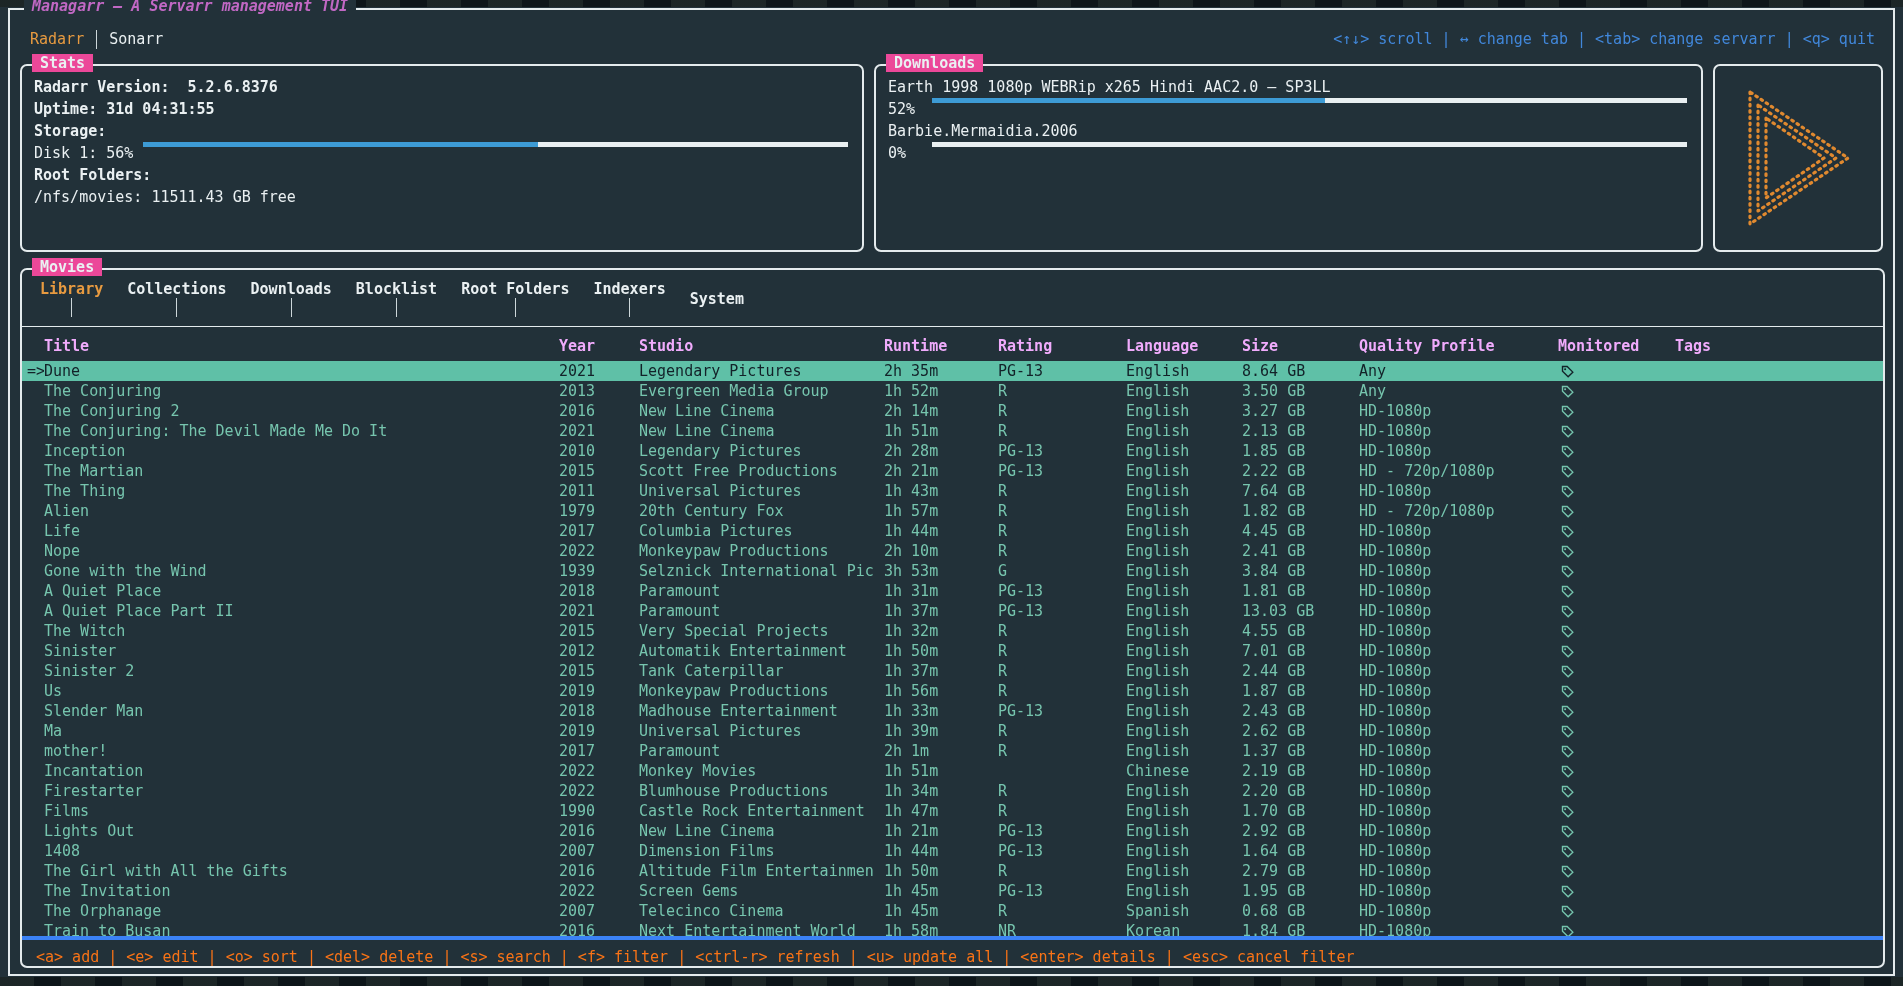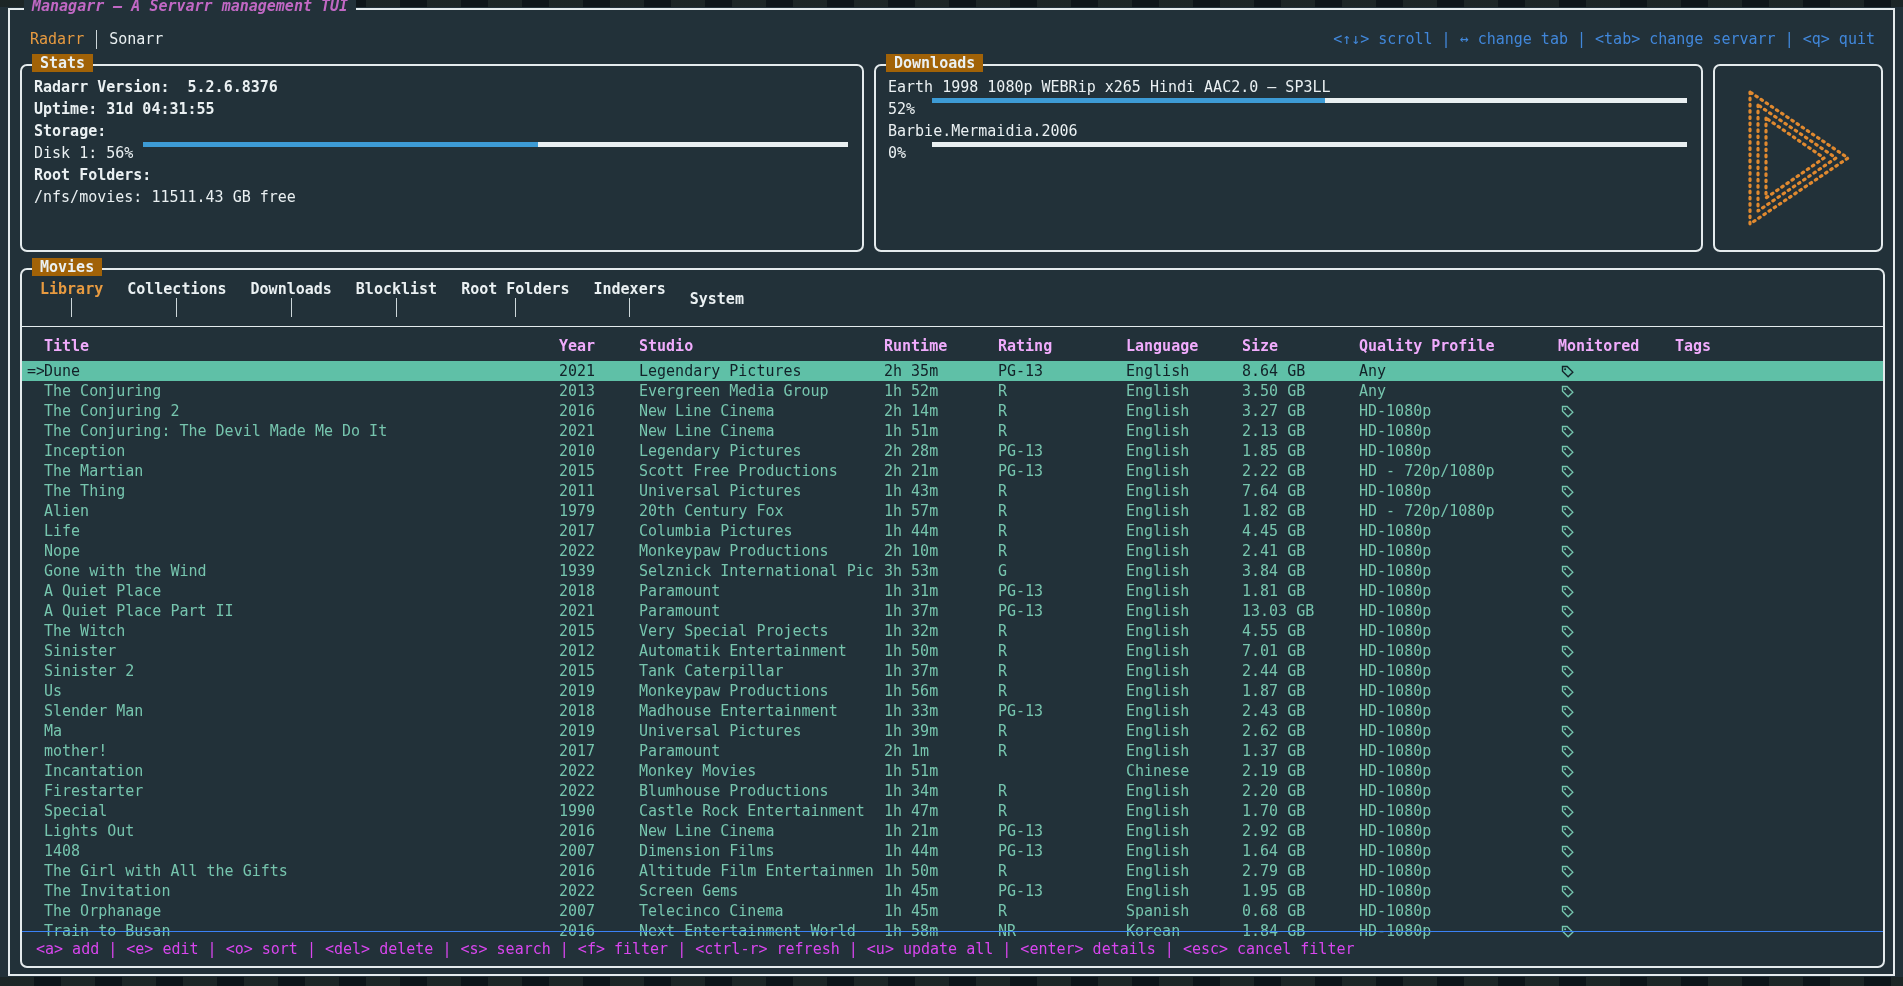--- a/index.html
+++ b/index.html
@@ -39,21 +39,21 @@
   .vdiv { width:1px; height:19px; background:#cdd7da; display:inline-block; }
   .top-help { margin-left:auto; color:#4187da; white-space:pre; }
 
   
   .top-panels { display:flex; gap:10px; height:188px; margin-top:8px; padding:0 2px; }
   .panel {
     position:relative; border:2px solid #e4ebed; border-radius:7px;
     padding:10px 14px 8px 12px;
   }
   .panel-title {
-    position:absolute; top:-12px; left:10px; background:#a16207;
+    position:absolute; top:-12px; left:10px; background:#ec4899;
     padding:0 8px; font-weight:bold; color:#eaf0f2; white-space:pre;
   }
   .stats-panel { width:844px; }
   .downloads-panel { flex:1; }
   .logo-panel { width:170px; display:flex; align-items:center; justify-content:center; padding:8px; }
 
   .stat-line { line-height:22px; white-space:pre; }
   .stat-line.bold { font-weight:bold; }
   .gauge-line { display:flex; align-items:flex-start; line-height:22px; }
   .gauge-label { white-space:pre; flex:none; }
@@ -88,23 +88,23 @@
   }
   .table-header { padding:10px 0 4px 0; font-weight:bold; color:#f0abfc; }
   .hcell, .cell { white-space:pre; overflow:hidden; }
   .movie-rows { flex:1; padding-top:2px; min-height:0; }
   .movie-row { height:20px; color:#76c5ae; cursor:default; }
   .movie-row .cell.marker { padding-left:5px; }
   .movie-row.active { background:#5fc0a7; color:#132229; }
   .tag-icon { display:inline-block; vertical-align:middle; margin-left:2px; }
 
   .movies-footer {
-    border-top:1px solid #3b82f6;
-    padding:8px 14px 8px 14px;
-    color:#d946ef; white-space:pre;
+    border-top:4px solid #3b82f6;
+    padding:8px 14px 0 14px;
+    color:#f97316; white-space:pre;
   }
 </style>
 </head>
 <body>
 
 <div class="edge-strip top"></div>
 <div class="edge-strip bottom"></div>
 
 <div class="app-frame">
   <div class="app-title">Managarr – A Servarr management TUI</div>
@@ -590,21 +590,21 @@
           <span class="cell">HD-1080p</span>
           <span class="cell"><svg class="tag-icon" width="15" height="15" viewBox="0 0 24 24">
               <path d="M4 4 L11.5 4 L20.5 13 L13 20.5 L4 11.5 Z" fill="none" stroke="currentColor" stroke-width="2.2"></path>
               <circle cx="8.2" cy="8.2" r="1.6" fill="currentColor"></circle>
             </svg></span>
           <span class="cell"></span>
         </div>
 
         <div class="movie-row">
           <span class="cell marker"></span>
-          <span class="cell">Special</span>
+          <span class="cell">Films</span>
           <span class="cell">1990</span>
           <span class="cell">Castle Rock Entertainment</span>
           <span class="cell">1h 47m</span>
           <span class="cell">R</span>
           <span class="cell">English</span>
           <span class="cell">1.70 GB</span>
           <span class="cell">HD-1080p</span>
           <span class="cell"><svg class="tag-icon" width="15" height="15" viewBox="0 0 24 24">
               <path d="M4 4 L11.5 4 L20.5 13 L13 20.5 L4 11.5 Z" fill="none" stroke="currentColor" stroke-width="2.2"></path>
               <circle cx="8.2" cy="8.2" r="1.6" fill="currentColor"></circle>

